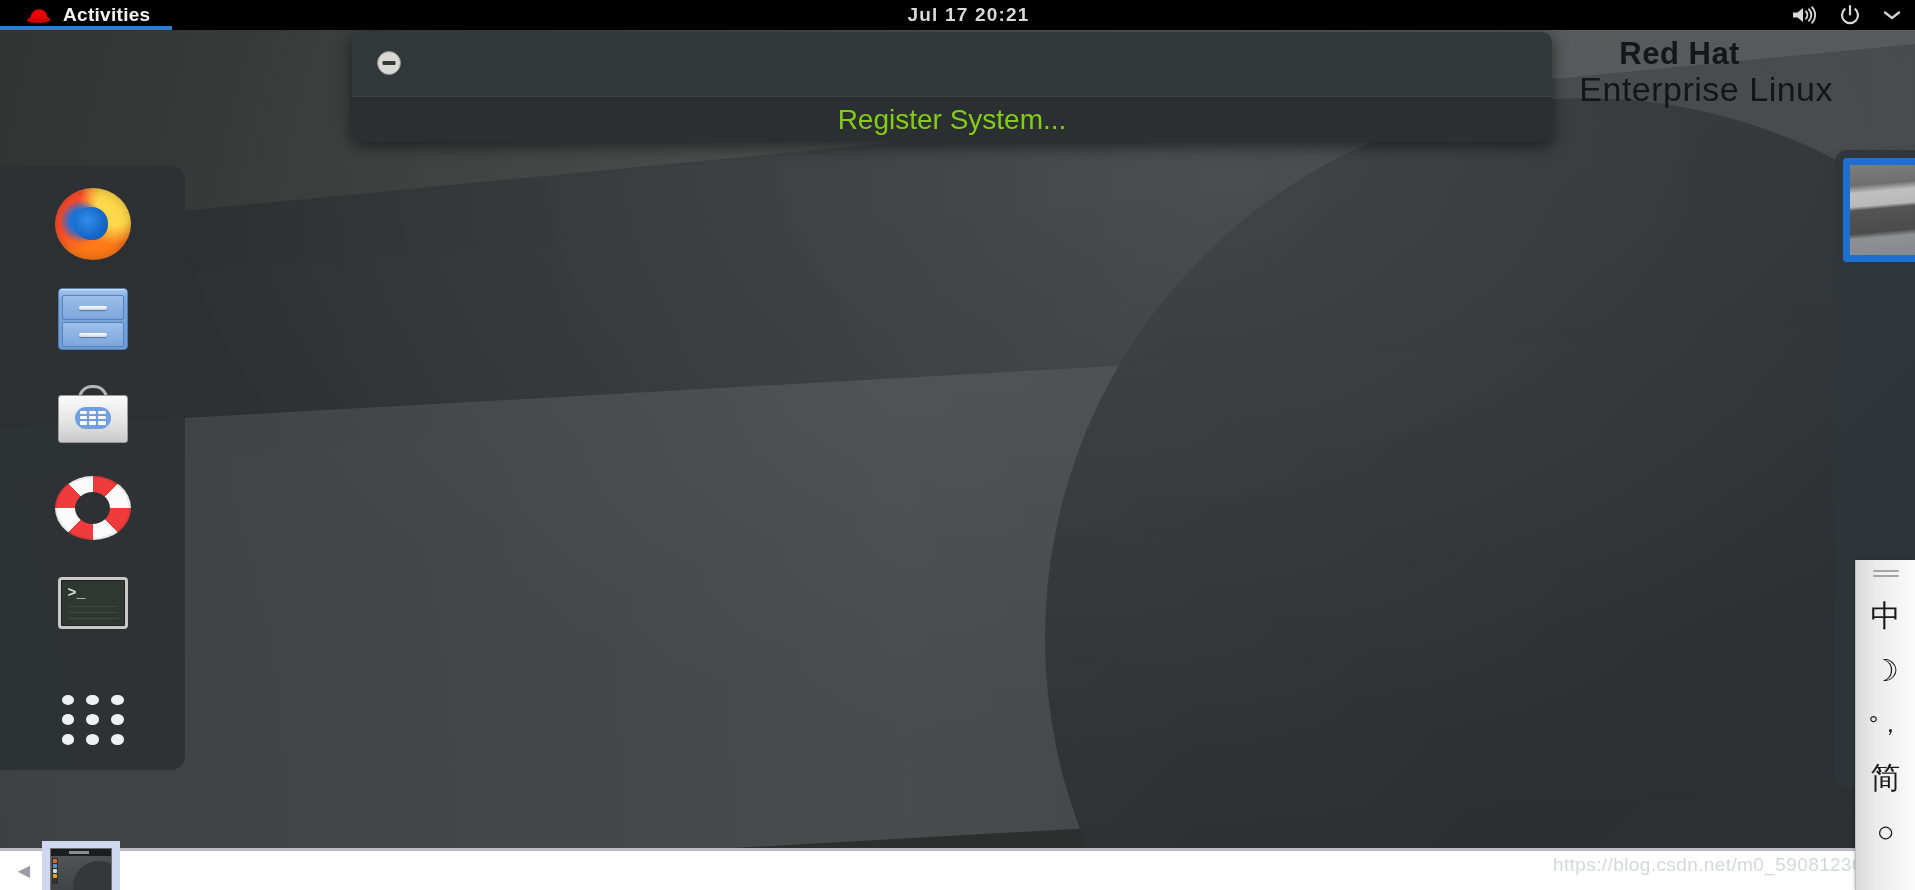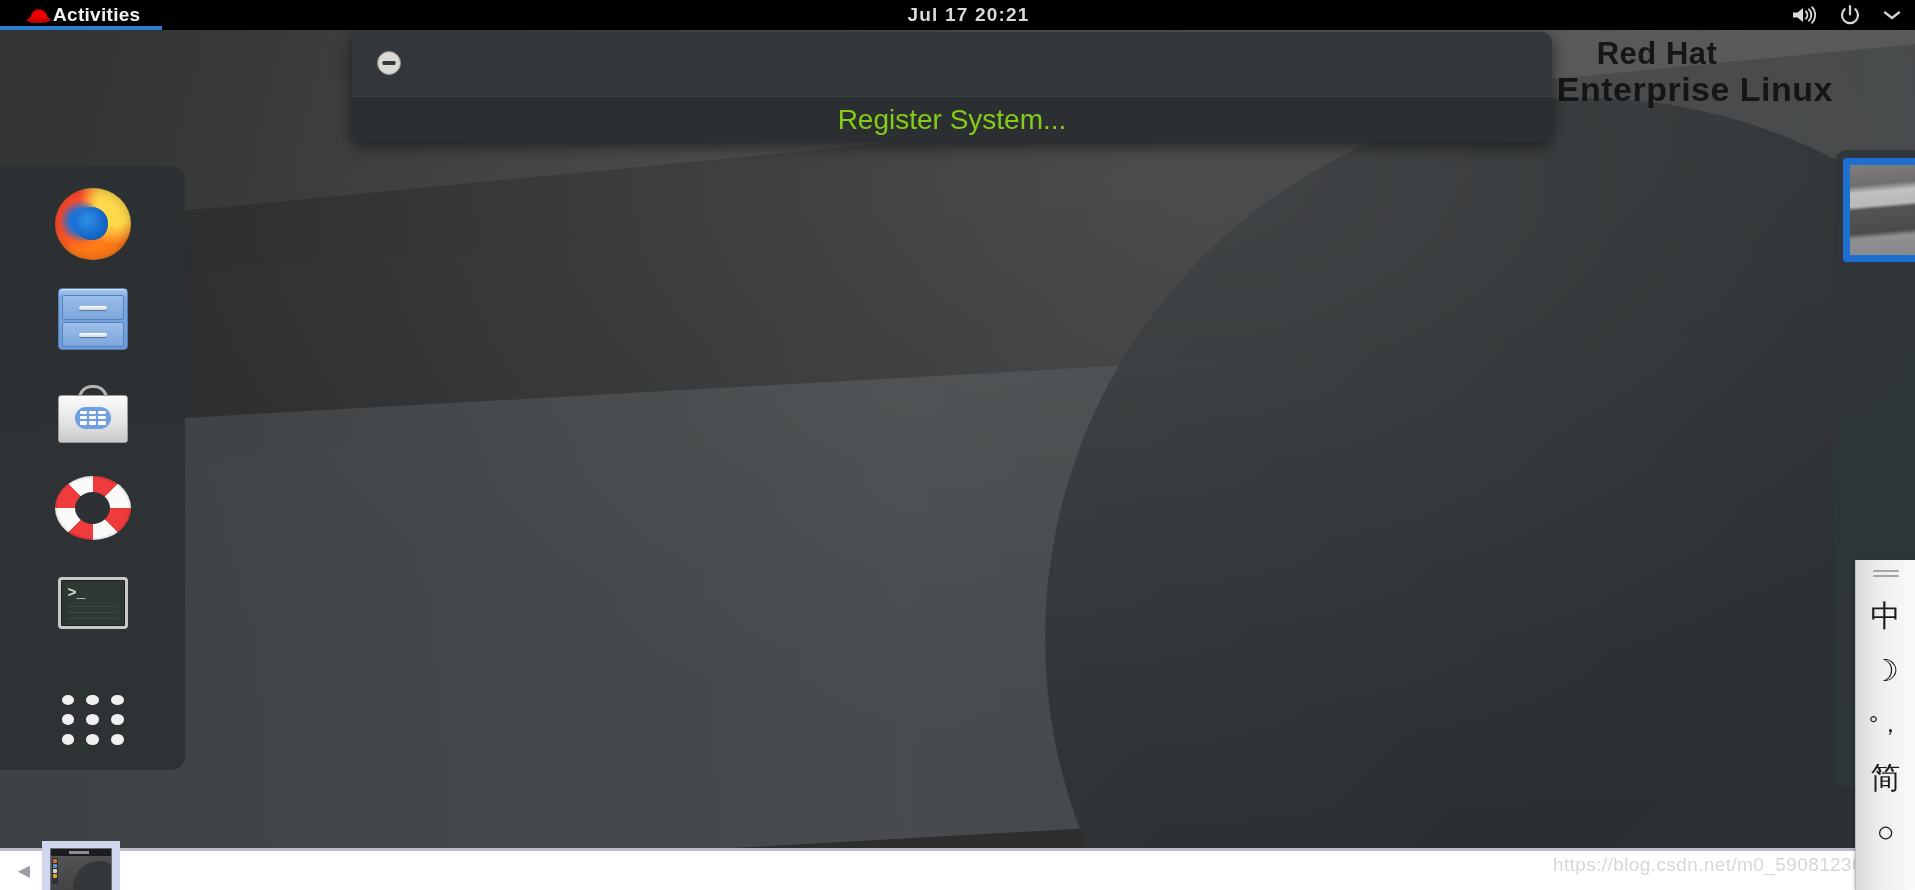--- a/index.html
+++ b/index.html
@@ -26,26 +26,26 @@
     transform:rotate(-3.2deg); transform-origin:left top; opacity:.95; }
   #wp-arc { right:-210px; bottom:-330px; width:1080px; height:1080px; border-radius:50%;
     background:linear-gradient(135deg,#35383a 0%,#2c2f31 55%,#303335 100%); opacity:.95; }
   #wp-sheen { left:0; top:0; width:1915px; height:818px;
     background:radial-gradient(ellipse at 62% 18%, rgba(255,255,255,.07) 0%, rgba(255,255,255,0) 62%); }
 
   
   #wp-brand { position:absolute; right:82px; top:38px; text-align:left; color:#121314;
     line-height:1.06; letter-spacing:.5px; }
   #wp-brand .line1 { font-size:31px; font-weight:700; color:#151617;margin-left:40px; }
-  #wp-brand .line2 { font-size:34px; font-weight:700; color:#141516; }
+  #wp-brand .line2 { font-size:34px; font-weight:400; color:#141516; }
 
   
   #topbar { position:absolute; left:0; top:0; width:1915px; height:30px; background:#000;
     display:flex; align-items:center; z-index:40; color:#e6e6e6; font-size:17px; }
-  #activities { display:flex; align-items:center; gap:1px; height:30px; padding:0 22px 0 26px;
+  #activities { display:flex; align-items:center; gap:11px; height:30px; padding:0 22px 0 26px;
     position:relative; cursor:pointer; }
   #activities .label { font-weight:700; font-size:19px; color:#f2f2f2; letter-spacing:.3px; }
   #activities-underline { position:absolute; left:0; bottom:0; width:100%; height:4px; background:#2a7fd4; }
   #redhat-logo { width:26px; height:17px; position:relative; }
 
   #clock { position:absolute; left:0; right:0; top:0; height:30px; display:flex; align-items:center;
     justify-content:center; pointer-events:none;padding-left:22px; }
   #clock .clock-btn { font-size:19px; font-weight:700; color:#d9d9d9; letter-spacing:1.2px;
     pointer-events:auto; cursor:pointer; }
 

